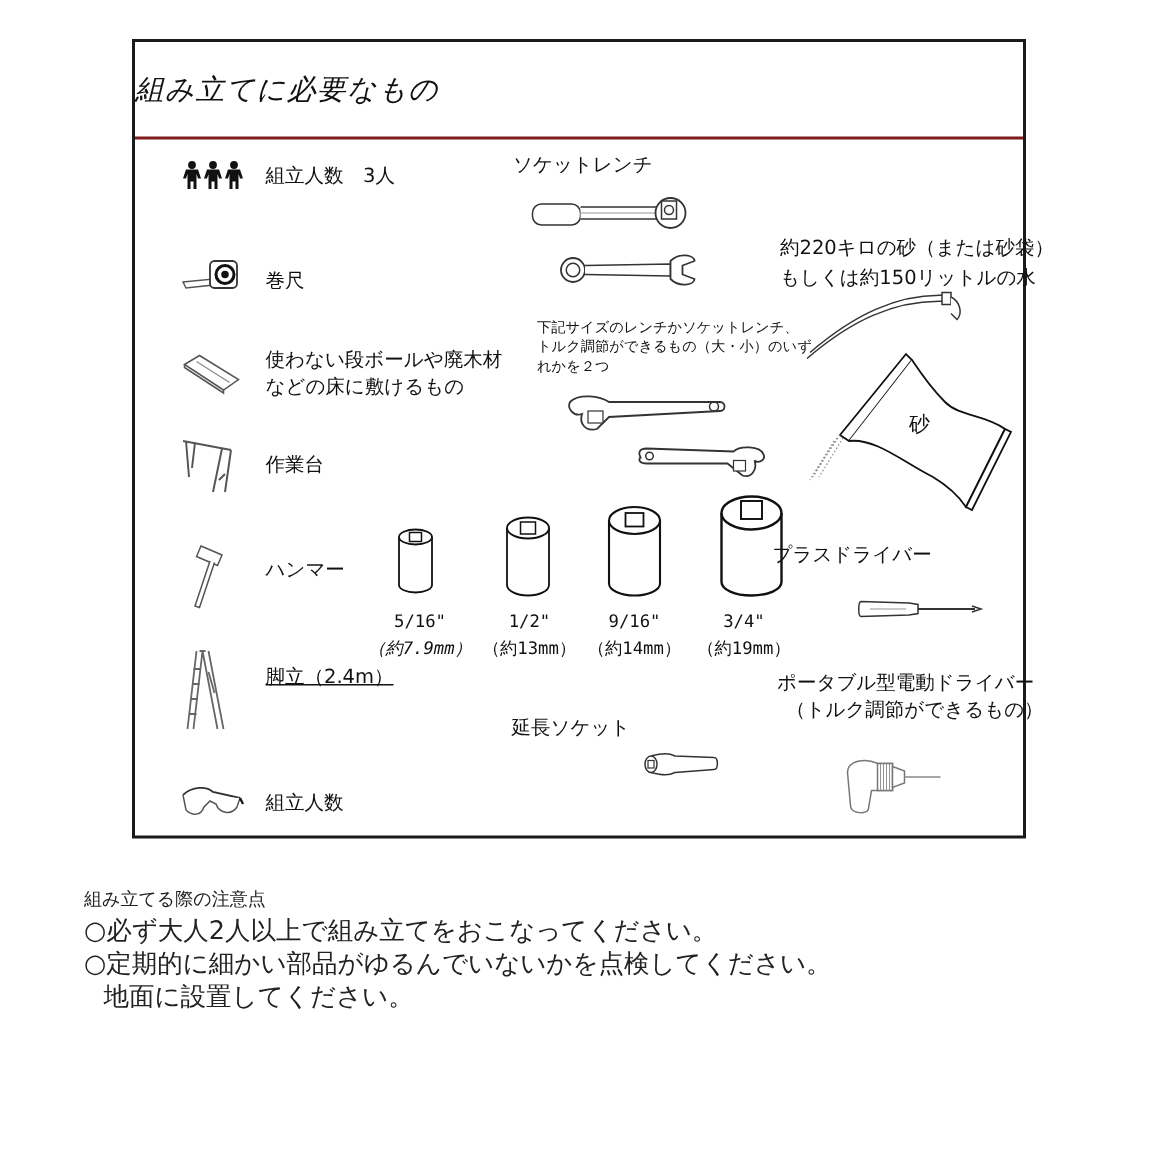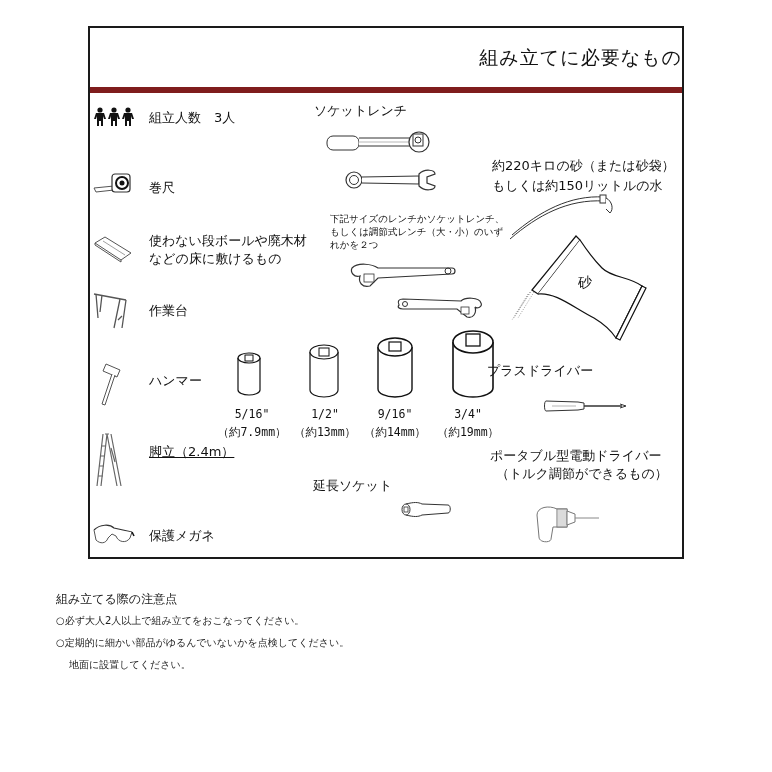--- a/index.html
+++ b/index.html
@@ -1,31 +1,31 @@
 <!DOCTYPE html>
 <html><head>
 <meta charset="utf-8">
 <style>
   html, body { margin:0; padding:0; background:#ffffff; }
   body { width:772px; height:772px; position:relative; overflow:hidden;
          font-family:"DejaVu Sans", sans-serif; color:#111; }
-  .abs { position:absolute; }
+  .abs { position:absolute;margin-left:28px; }
   .box { position:absolute; left:88px; top:26px; width:596px; height:533px;
          border:2px solid #1a1a1a; box-sizing:border-box; }
   .box-header { position:absolute; left:0; top:0; right:0; height:65px;
-                border-bottom:6px solid #7f1d1d; box-sizing:border-box;
-                display:flex; align-items:center; justify-content:flex-end; }
+                border-bottom:2px solid #7f1d1d; box-sizing:border-box;
+                display:flex; align-items:center; justify-content:flex-start;font-style:italic; }
   .title { font-size:19px; letter-spacing:1px; color:#111; }
   .label { font-size:13px; color:#111; white-space:nowrap; line-height:18px; }
   .label-sm { font-size:9.5px; color:#111; line-height:12px; white-space:nowrap; }
   .size-label { font-size:11.5px; text-align:center; line-height:16px; white-space:nowrap;
                 font-family:"DejaVu Sans Mono", monospace; }
   .notes { position:absolute; left:56px; top:588px; width:700px; }
   .note-title { font-size:12px; line-height:22px; color:#222; }
-  .note { font-size:10px; line-height:22px; color:#222; white-space:nowrap; }
+  .note { font-size:17px; line-height:22px; color:#222; white-space:nowrap; }
   .note-cont { padding-left:13px; }
   svg { overflow:visible; }
 </style>
 </head>
 <body>
 
 <div class="box">
   <div class="box-header">
     <span class="title">組み立てに必要なもの</span>
   </div>
@@ -92,21 +92,21 @@
 </div>
 <div class="abs label" style="left:149px;top:443px;text-decoration:underline;">脚立（2.4m）</div>
 
 <div class="abs" style="left:92px;top:522px;">
   <svg width="44" height="24" viewBox="0 0 44 24">
     <path d="M2 8 C8 2 18 2 22 6 L40 10" stroke="#333" stroke-width="1.2" fill="none"></path>
     <path d="M2 8 L4 18 C8 22 14 22 16 16 L20 12 L24 14 C26 20 34 22 38 16 L40 10" stroke="#555" stroke-width="1" fill="#fff"></path>
     <path d="M40 10 L42 14" stroke="#111" stroke-width="1.5"></path>
   </svg>
 </div>
-<div class="abs label" style="left:149px;top:527px;">保護メガネ</div>
+<div class="abs label" style="left:149px;top:527px;">組立人数</div>
 
 <div class="abs label" style="left:314px;top:102px;">ソケットレンチ</div>
 <div class="abs" style="left:325px;top:128px;">
   <svg width="105" height="32" viewBox="0 0 105 32">
     <rect x="2" y="8" width="32" height="14" rx="6" fill="#fff" stroke="#333" stroke-width="1"></rect>
     <path d="M34 10 L86 10 L86 18 L34 18" fill="#fff" stroke="#333" stroke-width="1"></path>
     <line x1="34" y1="14" x2="86" y2="14" stroke="#888" stroke-width="0.6"></line>
     <circle cx="94" cy="14" r="10" fill="#fff" stroke="#333" stroke-width="1.2"></circle>
     <rect x="88" y="6" width="10" height="12" fill="#fff" stroke="#333" stroke-width="1"></rect>
     <circle cx="93" cy="12" r="3" fill="none" stroke="#333"></circle>
@@ -115,21 +115,21 @@
 <div class="abs" style="left:345px;top:168px;">
   <svg width="92" height="24" viewBox="0 0 92 24">
     <circle cx="9" cy="12" r="8" fill="#fff" stroke="#333" stroke-width="1.2"></circle>
     <circle cx="9" cy="12" r="4.5" fill="none" stroke="#333" stroke-width="1"></circle>
     <path d="M17 9 L74 8 L74 16 L17 15" fill="#fff" stroke="#333" stroke-width="1"></path>
     <path d="M74 6 C80 0 90 2 90 6 L82 9 L82 15 L90 18 C90 22 80 24 74 18 Z" fill="#fff" stroke="#333" stroke-width="1.2"></path>
   </svg>
 </div>
 
 <div class="abs label-sm" style="left:330px;top:213px;">下記サイズのレンチかソケットレンチ、</div>
-<div class="abs label-sm" style="left:330px;top:226px;">もしくは調節式レンチ（大・小）のいず</div>
+<div class="abs label-sm" style="left:330px;top:226px;">トルク調節ができるもの（大・小）のいず</div>
 <div class="abs label-sm" style="left:330px;top:239px;">れかを２つ</div>
 
 <div class="abs" style="left:348px;top:262px;">
   <svg width="110" height="28" viewBox="0 0 110 28">
     <path d="M4 6 C2 10 6 16 12 14 C10 20 14 26 22 24 L30 16 L104 12 C108 12 108 6 104 6 L30 6 C24 2 10 0 4 6 Z" fill="#fff" stroke="#333" stroke-width="1.2"></path>
     <circle cx="100" cy="9" r="3" fill="none" stroke="#333"></circle>
     <rect x="16" y="12" width="10" height="8" fill="#fff" stroke="#333" stroke-width="0.8"></rect>
   </svg>
 </div>
 <div class="abs" style="left:395px;top:297px;">
@@ -163,21 +163,21 @@
 </div>
 <div class="abs" style="left:451px;top:328px;">
   <svg width="44" height="72" viewBox="0 0 44 72">
     <path d="M2 14 L2 60 A20 9 0 0 0 42 60 L42 14" fill="#fff" stroke="#111" stroke-width="1.6"></path>
     <ellipse cx="22" cy="14" rx="20" ry="11" fill="#fff" stroke="#111" stroke-width="1.6"></ellipse>
     <rect x="15" y="6" width="14" height="12" fill="#fff" stroke="#111" stroke-width="1.3"></rect>
   </svg>
 </div>
 
 <div class="abs size-label" style="left:222px;top:406px;width:60px;">5/16"</div>
-<div class="abs size-label" style="left:212px;top:424px;width:80px;">（約7.9mm）</div>
+<div class="abs size-label" style="left:212px;top:424px;width:80px;font-style:italic;">（約7.9mm）</div>
 <div class="abs size-label" style="left:295px;top:406px;width:60px;">1/2"</div>
 <div class="abs size-label" style="left:285px;top:424px;width:80px;">（約13mm）</div>
 <div class="abs size-label" style="left:365px;top:406px;width:60px;">9/16"</div>
 <div class="abs size-label" style="left:355px;top:424px;width:80px;">（約14mm）</div>
 <div class="abs size-label" style="left:438px;top:406px;width:60px;">3/4"</div>
 <div class="abs size-label" style="left:428px;top:424px;width:80px;">（約19mm）</div>
 
 <div class="abs label" style="left:313px;top:477px;">延長ソケット</div>
 <div class="abs" style="left:400px;top:500px;">
   <svg width="52" height="20" viewBox="0 0 52 20">

